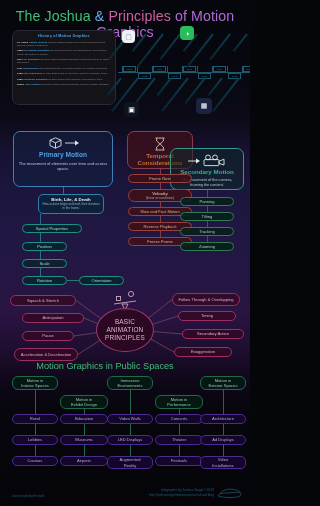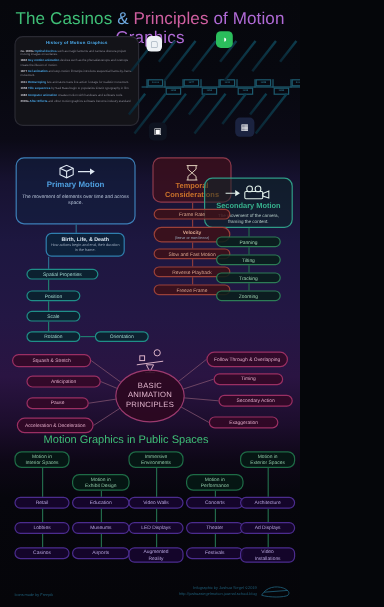--- a/index.html
+++ b/index.html
@@ -172,21 +172,21 @@
   .foot-l { position: absolute; left: 12px; bottom: 2px; font-size: 3.2px; color: #1f5f7a; }
   .foot-r { position: absolute; right: 36px; bottom: 2px; font-size: 3.3px; color: #1f5f7a; text-align: right; line-height: 1.5; }
   .sig { position: absolute; right: 6px; bottom: 1px; width: 28px; height: 12px; }
 </style>
 </head>
 <body>
 
 <div class="page">
 
   <div class="title">
-    <span class="w-hist">The Casinos</span><span class="w-amp"> &amp; </span><span class="w-prin">Principles</span><span class="w-mot"> of Motion Graphics</span>
+    <span class="w-hist">The Joshua</span><span class="w-amp"> &amp; </span><span class="w-prin">Principles</span><span class="w-mot"> of Motion Graphics</span>
   </div>
 
   <div class="history">
     <h4>History of Motion Graphics</h4>
     <div id="hist-list">
         <div class="hist-row"><span class="yr">ca. 1600s</span> <b>Optical devices</b> such as magic lanterns and camera obscura project moving images on surfaces.</div>
         <div class="hist-row"><span class="yr">1832</span> <b>Key motion animation</b> devices such as the phenakistoscope and zoetrope create the illusion of motion.</div>
         <div class="hist-row"><span class="yr">1877</span> <b>Cel animation</b> and stop-motion filmstrips introduce sequential frame-by-frame movement.</div>
         <div class="hist-row"><span class="yr">1911</span> <b>Rotoscoping</b> lets animators trace live action footage for realistic movement.</div>
         <div class="hist-row"><span class="yr">1958</span> <b>Title sequences</b> by Saul Bass begin to popularize kinetic typography in film.</div>

